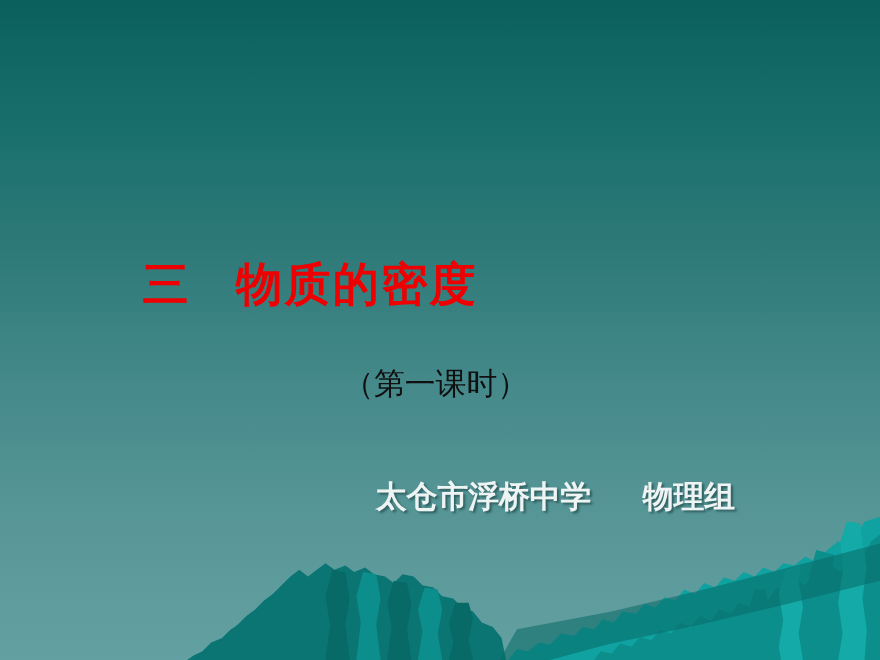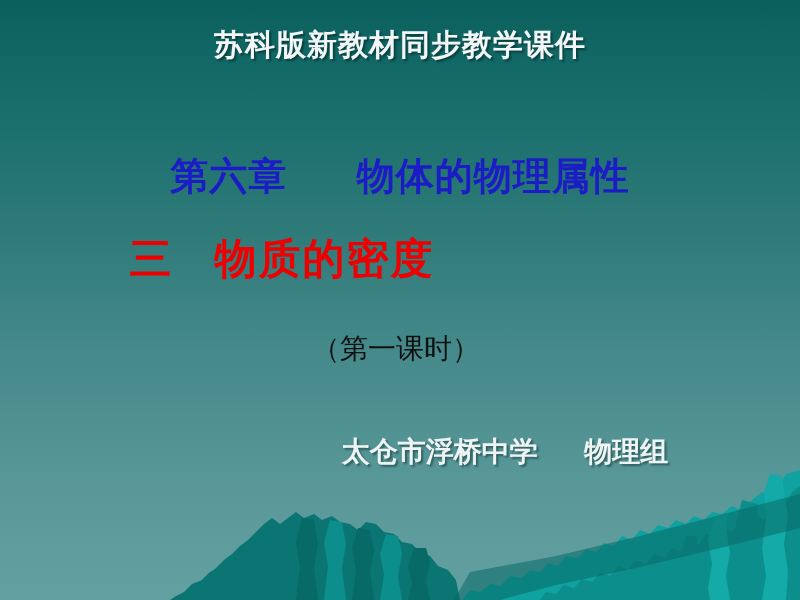--- a/index.html
+++ b/index.html
@@ -134,23 +134,21 @@
     <path fill="#086a66" d="M358,528 L352,548 L356,570 L352,600 L374,600 L370,572 L374,550 L370,530 Z"></path>
     <path fill="#0c8f8c" d="M330,520 L324,542 L328,566 L324,600 L346,600 L342,568 L346,544 L342,522 Z"></path>
     <path fill="#086a66" d="M302,518 L296,542 L300,568 L296,600 L318,600 L314,568 L318,544 L314,520 Z"></path>
 
     <path fill="#086a66" d="M460,576 L540,556 L620,534 L700,512 L780,490 L800,486 L800,600 L460,600 Z" opacity="0.0"></path>
 
     <path fill="#086a66" d="M454,600 L470,572 L556,556 L640,536 L724,514 L800,494 L800,528
              L720,548 L636,568 L552,586 L500,600 Z" opacity="0.55"></path>
   </svg>
 
-  <div class="txt-line" id="header-title">苏科版新教材同步教学课件</div>
 
-  <div class="txt-line" id="chapter-line">第六章      物体的物理属性</div>
 
   <div class="txt-line" id="section-line">三   物质的密度</div>
 
   <div class="txt-line" id="subtitle-line">（第一课时）</div>
 
   <div class="txt-line" id="credits-line">太仓市浮桥中学      物理组</div>
 
 </div>
 
 </body></html>

